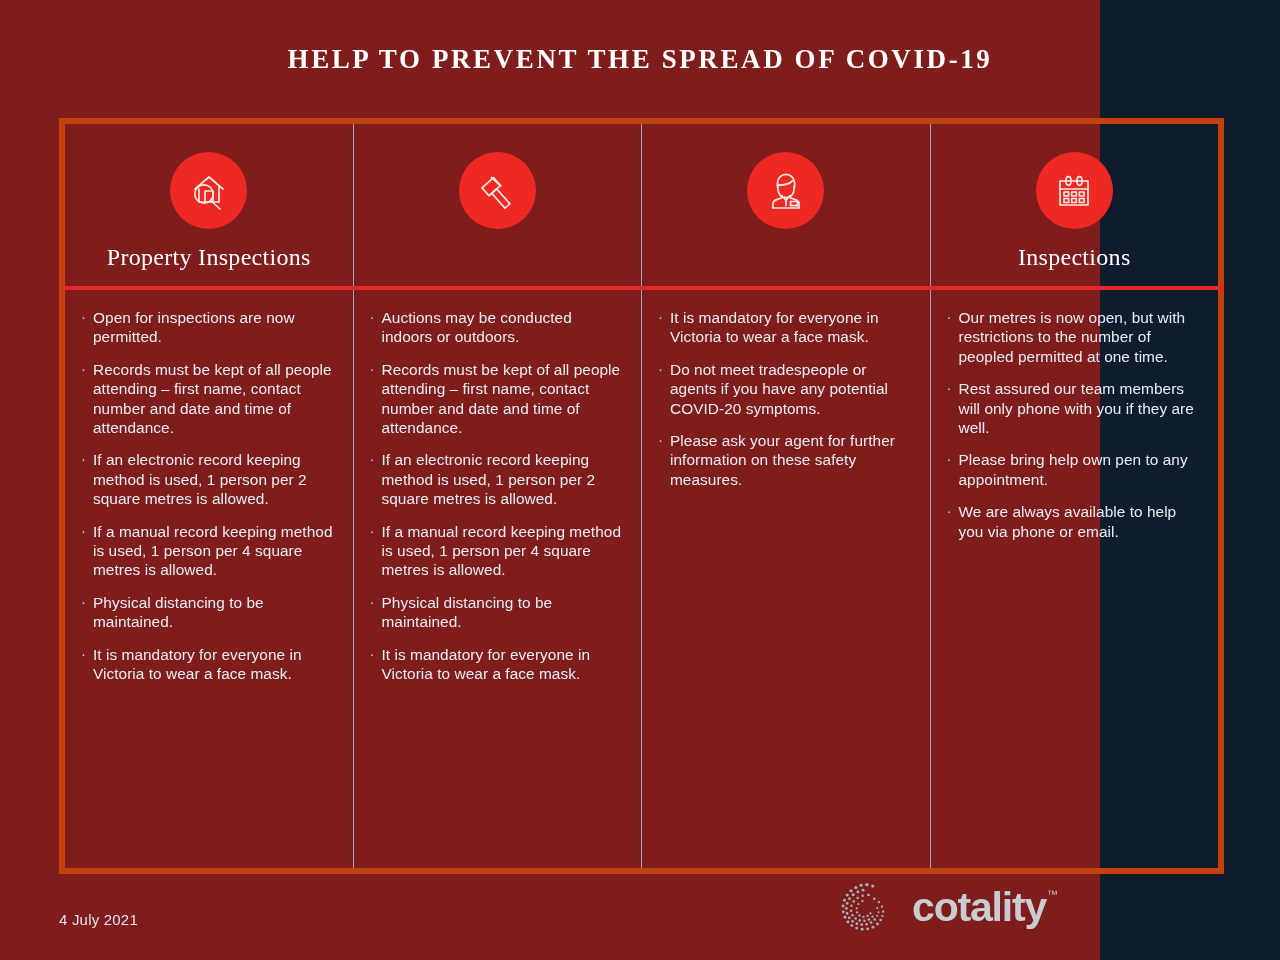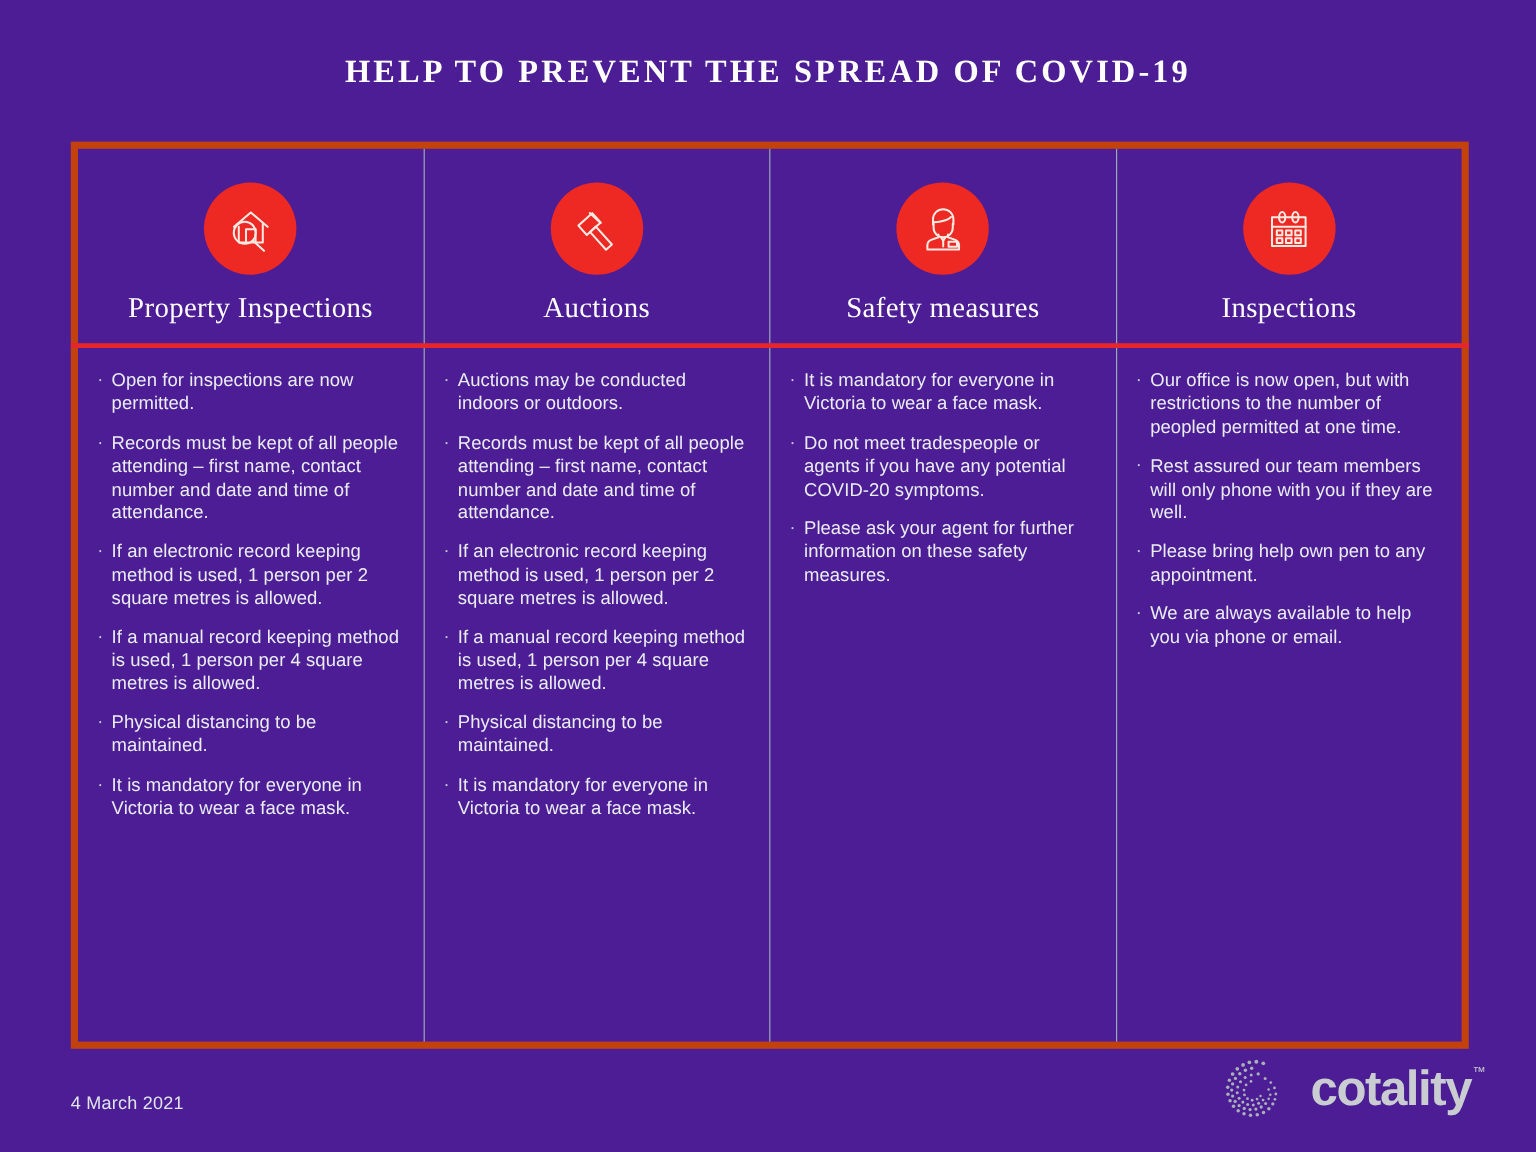--- a/index.html
+++ b/index.html
@@ -2,21 +2,21 @@
 <html><head>
 <meta charset="utf-8">
 <style>
   * { margin:0; padding:0; box-sizing:border-box; }
   html, body {
     width:1280px; height:960px;
     background:#0f1c2e;
     font-family:"Liberation Sans", sans-serif;
     overflow:hidden;
   }
-  .page { position:relative; width:1280px; height:960px; background:#4c1d95; }
+  .page { position:relative; width:1100px; height:960px; background:#7f1d1d; }
 
   
   .title {
     position:absolute; top:44px; left:0; width:1280px;
     text-align:center;
     font-family:"Liberation Serif", serif;
     font-weight:700;
     font-size:27px;
     letter-spacing:2.6px;
     color:#ffffff;
@@ -175,21 +175,20 @@
     <div class="col">
       <div class="icon-wrap">
         <div class="icon-circle">
           <svg width="48" height="48" viewBox="0 0 48 48" fill="none" stroke="#ffe9e3" stroke-width="1.7" stroke-linecap="round" stroke-linejoin="round">
             <rect x="10.5" y="14.5" width="15.5" height="10.5" transform="rotate(-42 18.2 19.7)"></rect>
             <line x1="18.5" y1="10.5" x2="27.5" y2="18.8"></line>
             <rect x="24.5" y="21.5" width="6.6" height="20" transform="rotate(-42 27.8 31.5)"></rect>
           </svg>
         </div>
       </div>
-      <div class="col-head">Auctions</div>
       <div class="bullets">
         <div class="bullet">
             <span class="dot">·</span>
             <span class="txt">Auctions may be conducted indoors or outdoors.</span>
           </div>
         <div class="bullet">
             <span class="dot">·</span>
             <span class="txt">Records must be kept of all people attending – first name, contact number and date and time of attendance.</span>
           </div>
         <div class="bullet">
@@ -218,21 +217,20 @@
             <path d="M15.5 20 v-4.2 a8.5 8.5 0 0 1 17 0 V20"></path>
             <path d="M15.5 18.2 c4.5 0 12-1.2 15-4.4"></path>
             <path d="M16 19.5 v3.2 a8 8 0 0 0 16 0 v-3.2"></path>
             <path d="M20 28.5 v2.2 l-6 2.2 a5 5 0 0 0 -3.2 4.7 V41 h26.4 v-3.4 a5 5 0 0 0 -3.2 -4.7 l-6 -2.2 v-2.2"></path>
             <path d="M22.2 30.8 L24 33.5 l1.8 -2.7"></path>
             <path d="M24 33.5 v5"></path>
             <rect x="28.5" y="34.5" width="7" height="4.2"></rect>
           </svg>
         </div>
       </div>
-      <div class="col-head">Safety measures</div>
       <div class="bullets">
         <div class="bullet">
             <span class="dot">·</span>
             <span class="txt">It is mandatory for everyone in Victoria to wear a face mask.</span>
           </div>
         <div class="bullet">
             <span class="dot">·</span>
             <span class="txt">Do not meet tradespeople or agents if you have any potential COVID-20 symptoms.</span>
           </div>
         <div class="bullet">
@@ -256,42 +254,42 @@
             <rect x="14" y="31.5" width="4.6" height="4"></rect>
             <rect x="21.7" y="31.5" width="4.6" height="4"></rect>
             <rect x="29.4" y="31.5" width="4.6" height="4"></rect>
           </svg>
         </div>
       </div>
       <div class="col-head">Inspections</div>
       <div class="bullets">
         <div class="bullet">
             <span class="dot">·</span>
-            <span class="txt">Our office is now open, but with restrictions to the number of peopled permitted at one time.</span>
+            <span class="txt">Our metres is now open, but with restrictions to the number of peopled permitted at one time.</span>
           </div>
         <div class="bullet">
             <span class="dot">·</span>
             <span class="txt">Rest assured our team members will only phone with you if they are well.</span>
           </div>
         <div class="bullet">
             <span class="dot">·</span>
             <span class="txt">Please bring help own pen to any appointment.</span>
           </div>
         <div class="bullet">
             <span class="dot">·</span>
             <span class="txt">We are always available to help you via phone or email.</span>
           </div>
       </div>
     </div>
 
   </div>
 
   <div class="red-rule"></div>
 
-  <div class="date">4 March 2021</div>
+  <div class="date">4 July 2021</div>
 
   <div class="logo">
     <svg class="logo-mark" viewBox="0 0 64 64">
       <g fill="#aab0b8">
         <circle cx="34" cy="9" r="1.7"></circle>
           <circle cx="40" cy="10.4" r="1.6"></circle>
           <circle cx="28" cy="9.6" r="1.6"></circle>
         <circle cx="22.6" cy="11.8" r="1.6"></circle>
           <circle cx="17.6" cy="15.2" r="1.6"></circle>
           <circle cx="13.6" cy="19.6" r="1.6"></circle>

